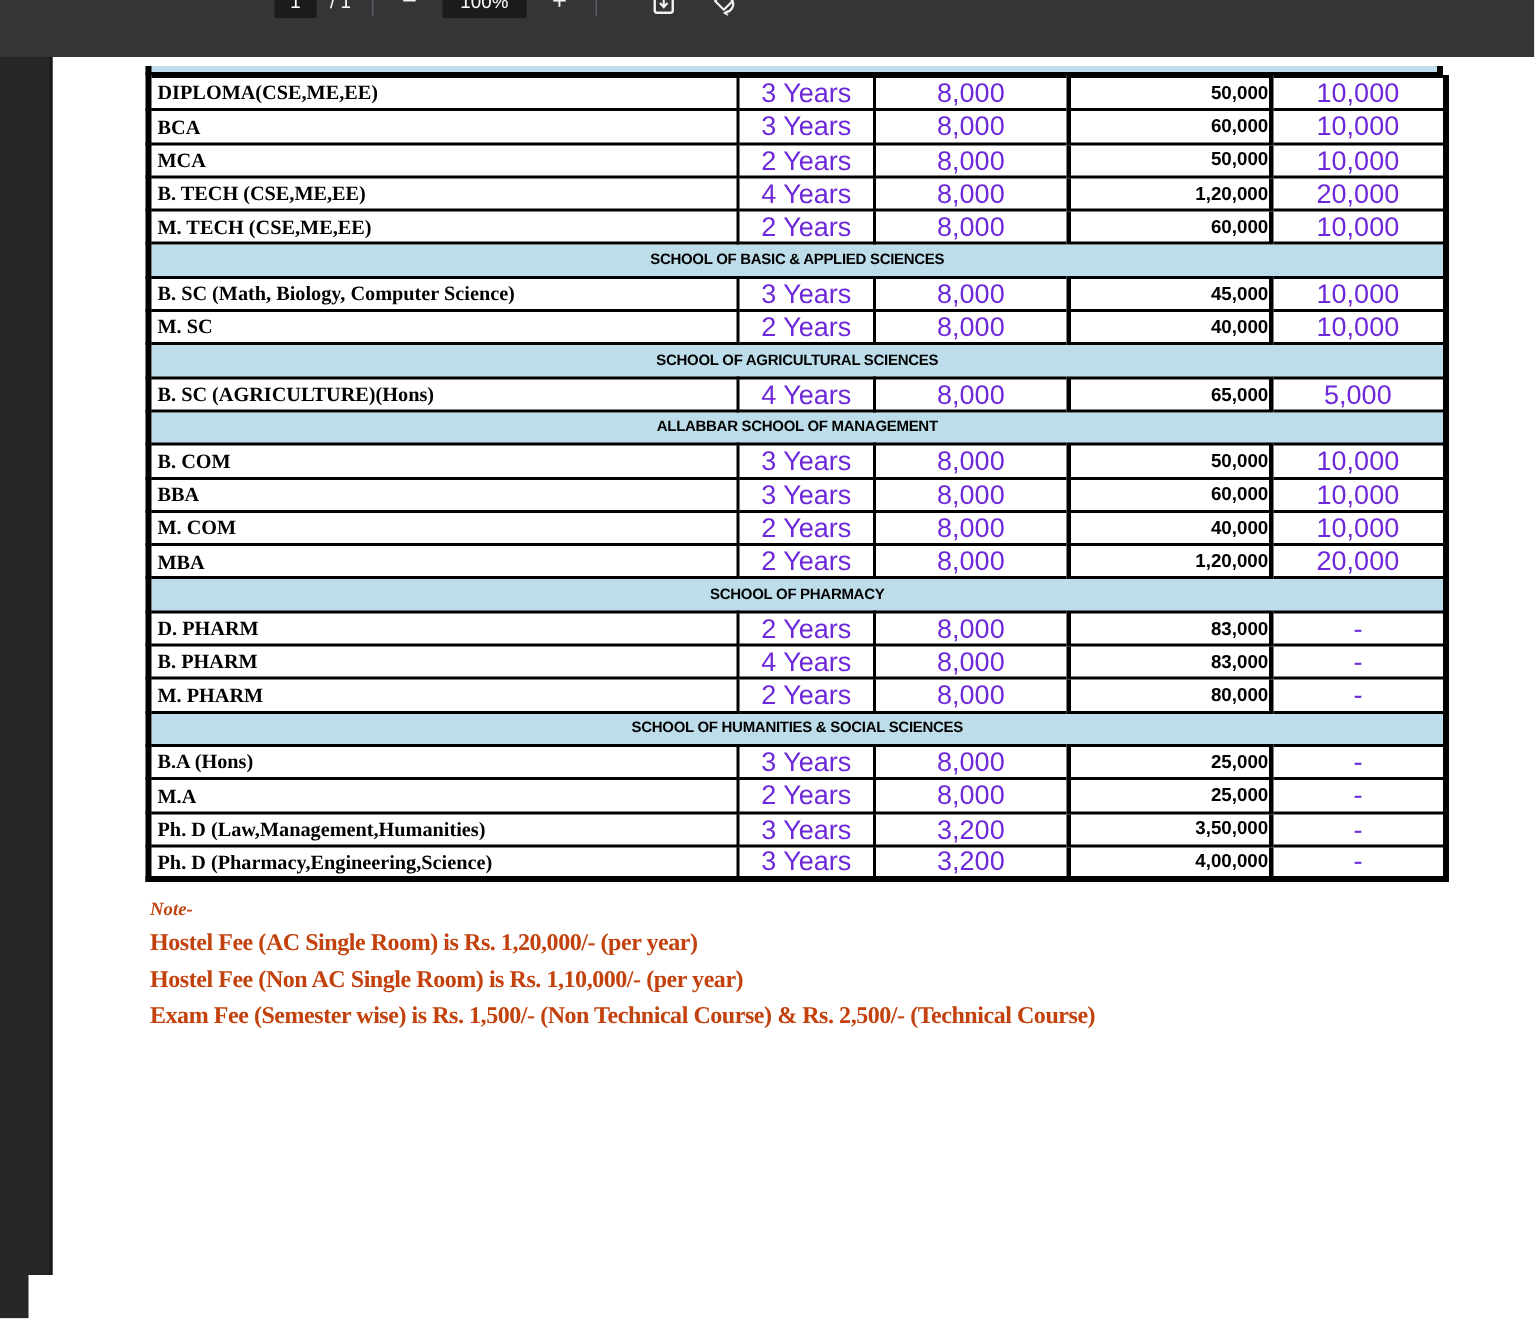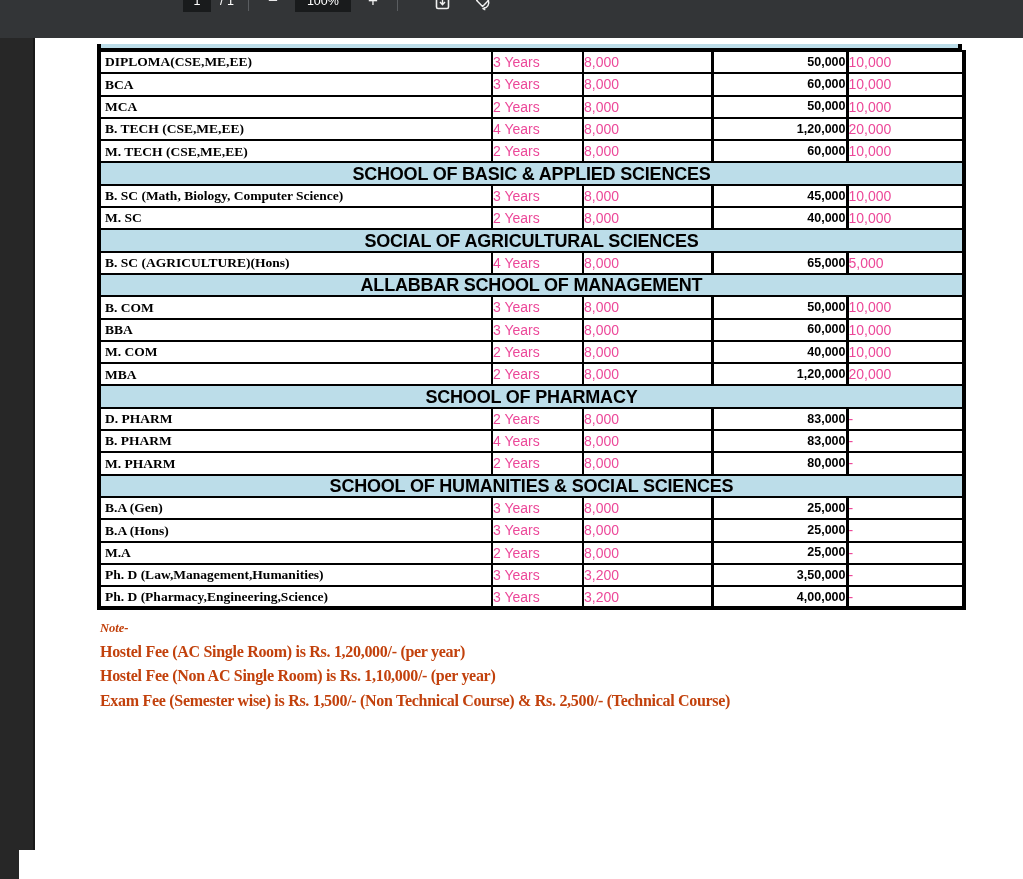--- a/index.html
+++ b/index.html
@@ -65,29 +65,29 @@
   }
   table.fee td {
     border:2px solid #000; height:22.3px; padding:0; line-height:1;
     overflow:hidden; white-space:nowrap; color:#000;
   }
   .course-row .c0 {
     text-align:left; padding-left:4px;
     font-family:"Liberation Serif", serif; font-weight:bold; font-size:13.5px;
   }
   .course-row .c1, .course-row .c2, .course-row .c4 {
-    text-align:left; font-size:14px; color:#ec4899;
+    text-align:center; font-size:18px; color:#6d28d9;
   }
   .course-row .c3 {
     text-align:right; font-size:12.5px; font-weight:bold;
     border-left:3px solid #000; border-right:3px solid #000;
   }
   .section-row td {
     background:var(--section-banner,#BCDDE9); text-align:center;
-    font-weight:bold; font-size:18px; letter-spacing:-0.2px;
+    font-weight:bold; font-size:10px; letter-spacing:-0.2px;
     border-top:2px solid #000; border-bottom:2px solid #000;
   }
 
   
   .notes { margin-left:65px; margin-top:7px; color:#c2410c; }
   .note-title {
     font-family:"Liberation Serif", serif; font-weight:bold; font-style:italic;
     font-size:12.5px; height:22px; display:flex; align-items:center;
   }
   .note-line {
@@ -185,21 +185,21 @@
             <td class="c4">10,000</td>
           </tr>
           <tr class="course-row">
             <td class="c0">M. SC</td>
             <td class="c1">2 Years</td>
             <td class="c2">8,000</td>
             <td class="c3">40,000</td>
             <td class="c4">10,000</td>
           </tr>
           <tr class="section-row">
-            <td colspan="5">SOCIAL OF AGRICULTURAL SCIENCES</td>
+            <td colspan="5">SCHOOL OF AGRICULTURAL SCIENCES</td>
           </tr>
           <tr class="course-row">
             <td class="c0">B. SC (AGRICULTURE)(Hons)</td>
             <td class="c1">4 Years</td>
             <td class="c2">8,000</td>
             <td class="c3">65,000</td>
             <td class="c4">5,000</td>
           </tr>
           <tr class="section-row">
             <td colspan="5">ALLABBAR SCHOOL OF MANAGEMENT</td>
@@ -251,27 +251,20 @@
           </tr>
           <tr class="course-row">
             <td class="c0">M. PHARM</td>
             <td class="c1">2 Years</td>
             <td class="c2">8,000</td>
             <td class="c3">80,000</td>
             <td class="c4">-</td>
           </tr>
           <tr class="section-row">
             <td colspan="5">SCHOOL OF HUMANITIES &amp; SOCIAL SCIENCES</td>
-          </tr>
-          <tr class="course-row">
-            <td class="c0">B.A (Gen)</td>
-            <td class="c1">3 Years</td>
-            <td class="c2">8,000</td>
-            <td class="c3">25,000</td>
-            <td class="c4">-</td>
           </tr>
           <tr class="course-row">
             <td class="c0">B.A (Hons)</td>
             <td class="c1">3 Years</td>
             <td class="c2">8,000</td>
             <td class="c3">25,000</td>
             <td class="c4">-</td>
           </tr>
           <tr class="course-row">
             <td class="c0">M.A</td>

